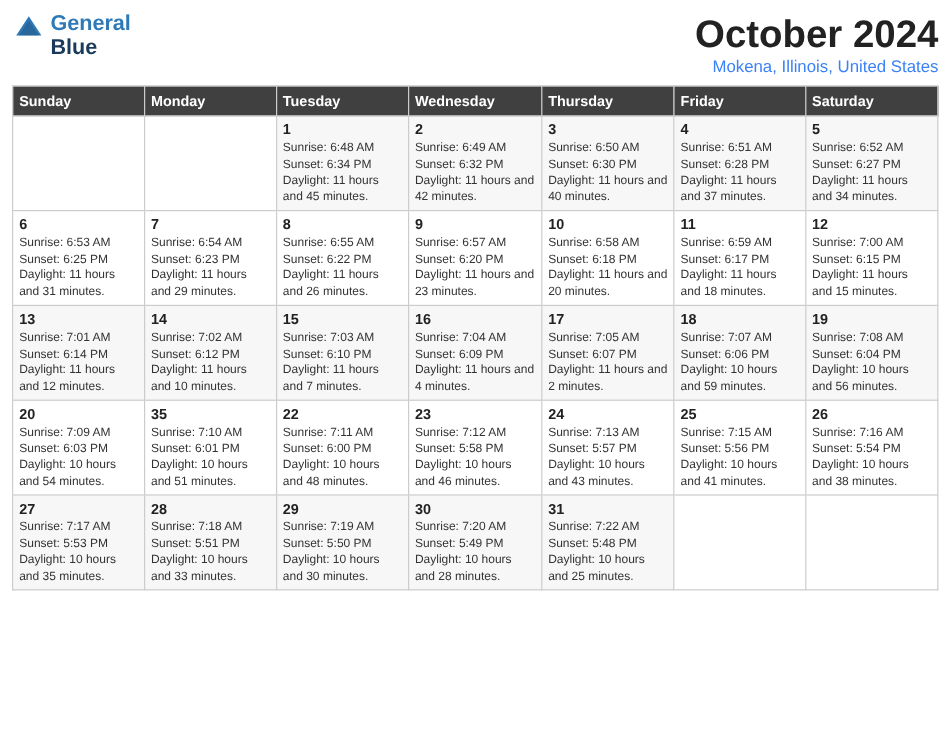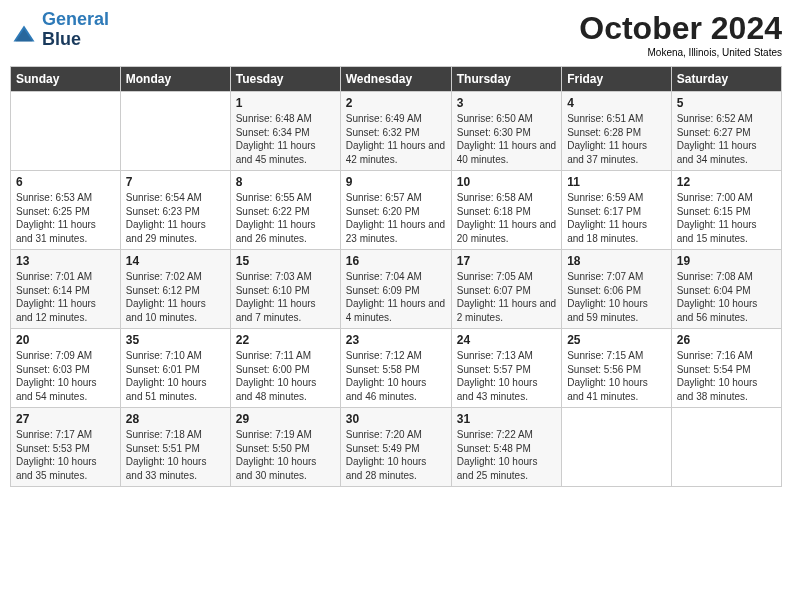--- a/index.html
+++ b/index.html
@@ -14,21 +14,21 @@
       padding: 10px 10px 10px 10px;
     }
     .header {
       display: flex;
       justify-content: space-between;
       align-items: flex-start;
       margin-bottom: 8px;
     }
     .logo {
       display: flex;
-      align-items: flex-end;
+      align-items: flex-start;
     }
     .logo-text {
       font-size: 18px;
       font-weight: bold;
       color: #1a3a5c;
       line-height: 1.1;
     }
     .logo-text span {
       color: #2e7ab8;
     }
@@ -40,22 +40,22 @@
     .title-block {
       text-align: right;
       margin-left: 32px;
     }
     .month-title {
       font-size: 32px;
       font-weight: bold;
       color: #222;
     }
     .location {
-      font-size: 10px;
-      color: #000000;
+      font-size: 14px;
+      color: #3b82f6;
     }
     table {
       width: 100%;
       border-collapse: collapse;
     }
     thead tr th {
       background-color: #404040;
       color: #fff;
       font-size: 12px;
       font-weight: bold;

